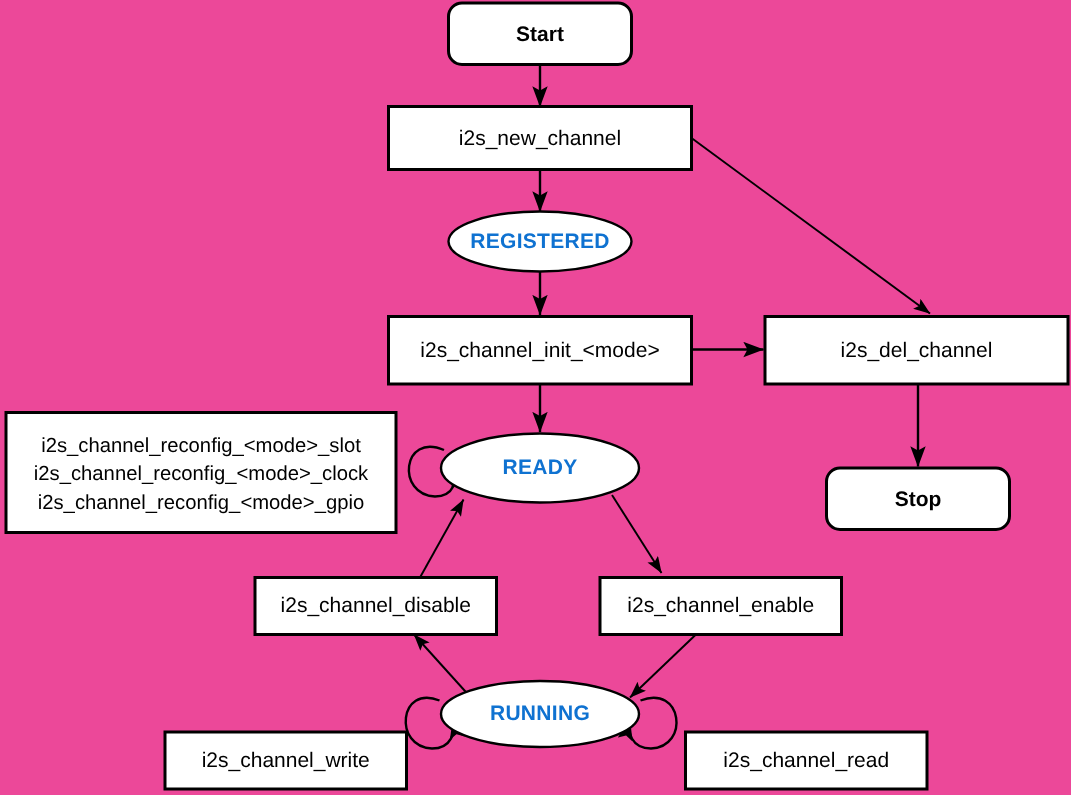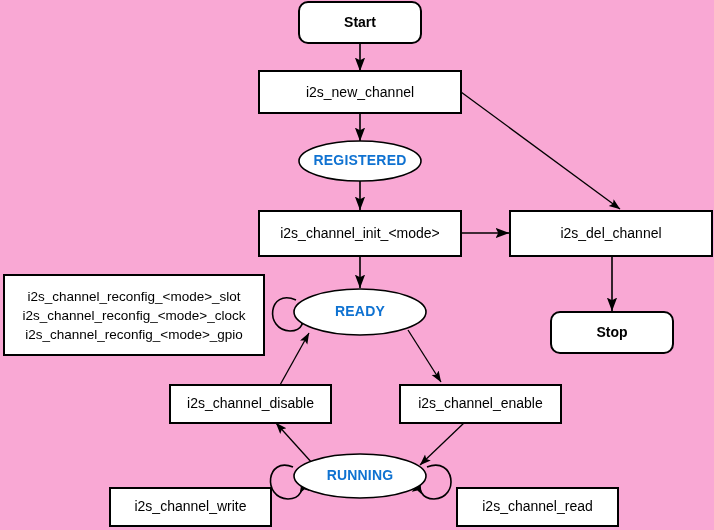--- a/index.html
+++ b/index.html
@@ -10,21 +10,21 @@
   body {
     width: 714px;
     height: 530px;
     font-family: "Liberation Sans", sans-serif;
     overflow: hidden;
   }
   #diagram-root {
     position: relative;
     width: 714px;
     height: 530px;
-    background: #f9a8d4;
+    background: #ec4899;
   }
   svg#flow-svg {
     position: absolute;
     top: 0;
     left: 0;
     width: 714px;
     height: 530px;
   }
   .node-rect {
     fill: #ffffff;

